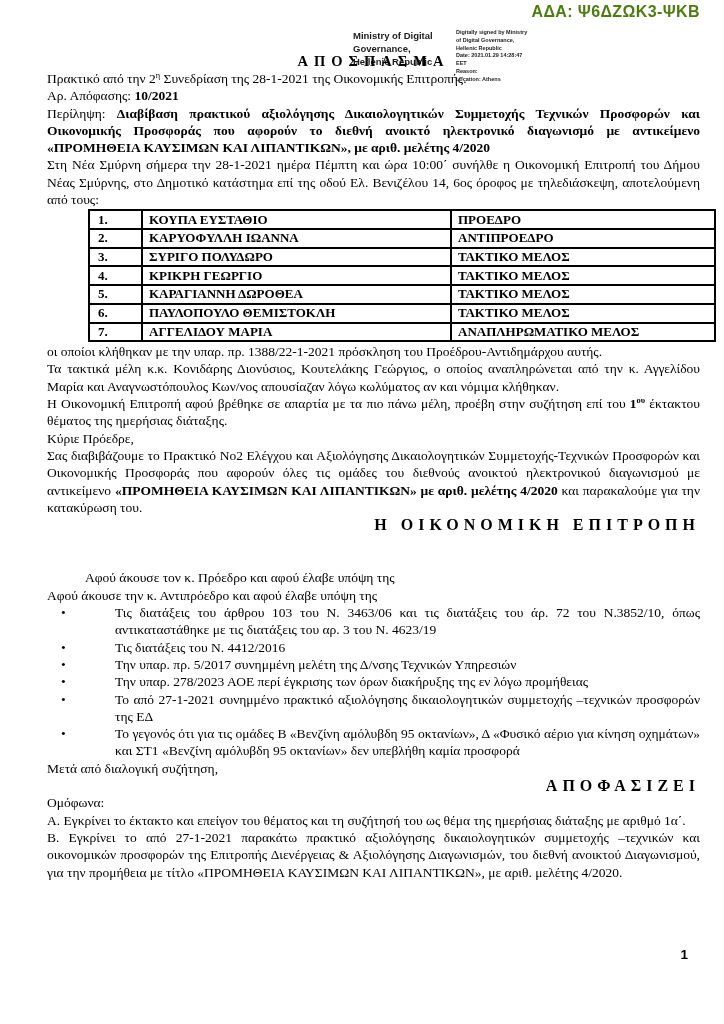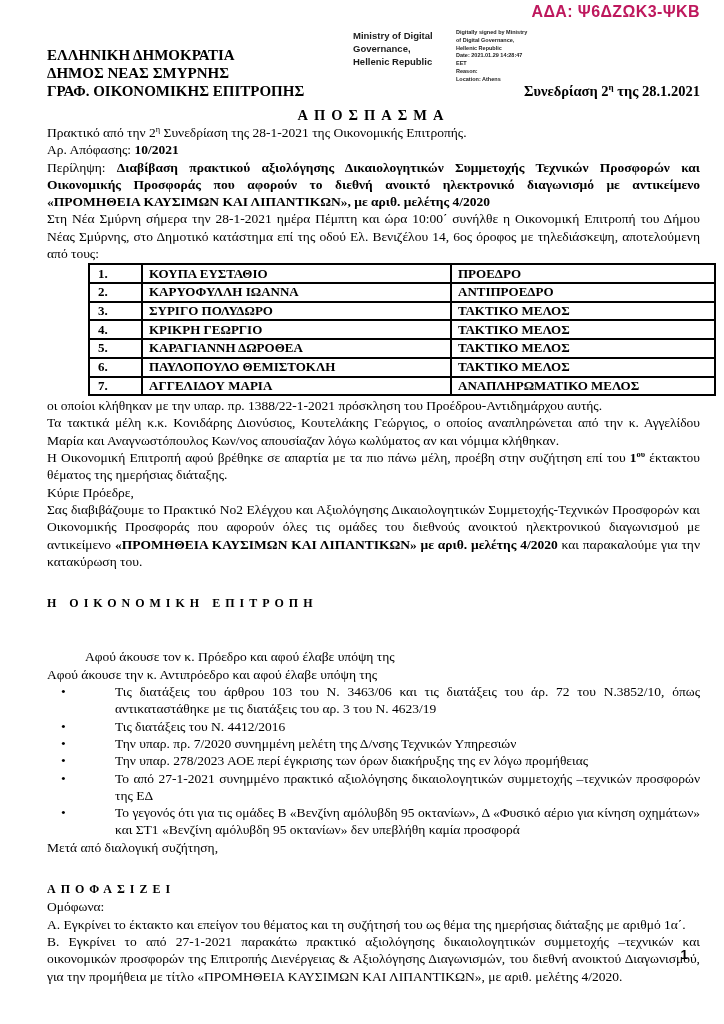--- a/index.html
+++ b/index.html
@@ -5,21 +5,21 @@
   html,body { margin:0; padding:0; background:#e8e8e8; }
   .page {
     position:relative; width:724px; height:1024px; margin:0 auto;
     background:#ffffff; overflow:hidden; color:#000;
     font-family:"Liberation Serif", serif;
   }
   
   .ada {
     position:absolute; top:3px; right:24px;
     font-family:"Liberation Sans", sans-serif;
-    font-weight:700; font-size:16px; letter-spacing:0.4px; color:#be185d;
+    font-weight:700; font-size:16px; letter-spacing:0.4px; color:#4d7c0f;
   }
   
   .stamp { position:absolute; top:29px; left:353px; display:flex; gap:8px; color:#1c1c1c; }
   .stamp-org {
     font-family:"Liberation Sans", sans-serif;
     font-size:9.5px; line-height:13px; font-weight:600; width:95px;
   }
   .stamp-sig {
     font-family:"Liberation Sans", sans-serif;
     font-size:5.5px; line-height:7.8px; font-weight:600; width:95px;
@@ -43,22 +43,22 @@
     border:2px solid #000; font-weight:700; font-size:13px;
     line-height:12px; height:16.7px; padding:0 6px;
     white-space:nowrap; overflow:hidden;
   }
   .members .c-num { width:37px; padding-left:8px; }
   .members .c-name { width:295px; }
   .members .c-role { width:250px; }
   .gap-line { }
   .indent { text-indent:38px;margin-top:36px; }
   .center-head {
-    text-align:left; font-weight:700; font-size:12px;
-    letter-spacing:5px; line-height:17.3px;margin-top:25px;
+    text-align:right; font-weight:700; font-size:16px;
+    letter-spacing:5px; line-height:17.3px;
   }
   ul.cons { list-style:none; margin:0; padding:0; }
   ul.cons li { position:relative; padding-left:68px; }
   ul.cons li::before {
     content:"•"; position:absolute; left:14px; top:0; font-size:13.5px;
   }
   .pagenum {
     position:absolute; top:947px; right:36px;
     font-family:"Liberation Sans", sans-serif; font-weight:700; font-size:13.5px;
   }
@@ -82,28 +82,20 @@
       <div>Hellenic Republic</div>
       <div>Date: 2021.01.29 14:28:47</div>
       <div>EET</div>
       <div>Reason:</div>
       <div>Location: Athens</div>
     </div>
   </div>
 
   <div class="content">
 
-    <div class="hdr">
-      <div>ΕΛΛΗΝΙΚΗ ΔΗΜΟΚΡΑΤΙΑ</div>
-      <div>ΔΗΜΟΣ ΝΕΑΣ ΣΜΥΡΝΗΣ</div>
-      <div class="hdr-row3">
-        <span>ΓΡΑΦ. ΟΙΚΟΝΟΜΙΚΗΣ ΕΠΙΤΡΟΠΗΣ</span>
-        <span class="session"><span>Συνεδρίαση 2</span><sup>η</sup><span> της 28.1.2021</span></span>
-      </div>
-    </div>
 
     <div class="doc-title">ΑΠΟΣΠΑΣΜΑ</div>
 
     <div class="body-txt"><span>Πρακτικό από την 2</span><sup>η</sup><span> Συνεδρίαση της 28-1-2021 της Οικονομικής Επιτροπής.</span></div>
 
     <div class="body-txt"><span>Αρ. Απόφασης: </span><span class="b">10/2021</span></div>
 
     <div class="body-txt"><span>Περίληψη: </span><span class="b">Διαβίβαση πρακτικού αξιολόγησης Δικαιολογητικών Συμμετοχής Τεχνικών Προσφορών και Οικονομικής Προσφοράς που αφορούν το διεθνή ανοικτό ηλεκτρονικό διαγωνισμό με αντικείμενο «ΠΡΟΜΗΘΕΙΑ ΚΑΥΣΙΜΩΝ ΚΑΙ ΛΙΠΑΝΤΙΚΩΝ», με αριθ. μελέτης 4/2020</span></div>
 
     <div class="body-txt">Στη Νέα Σμύρνη σήμερα την 28-1-2021 ημέρα Πέμπτη και ώρα 10:00΄ συνήλθε η Οικονομική Επιτροπή του Δήμου Νέας Σμύρνης, στο Δημοτικό κατάστημα επί της οδού Ελ. Βενιζέλου 14, 6ος όροφος με τηλεδιάσκεψη, αποτελούμενη από τους:</div>
@@ -158,21 +150,21 @@
     <div class="body-txt"><span>Σας διαβιβάζουμε το Πρακτικό Νο2 Ελέγχου και Αξιολόγησης Δικαιολογητικών Συμμετοχής-Τεχνικών Προσφορών και Οικονομικής Προσφοράς που αφορούν όλες τις ομάδες του διεθνούς ανοικτού ηλεκτρονικού διαγωνισμού με αντικείμενο </span><span class="b">«ΠΡΟΜΗΘΕΙΑ ΚΑΥΣΙΜΩΝ ΚΑΙ ΛΙΠΑΝΤΙΚΩΝ» με αριθ. μελέτης 4/2020</span><span> και παρακαλούμε για την κατακύρωση του.</span></div>
 
     <div class="center-head">Η ΟΙΚΟΝΟΜΙΚΗ ΕΠΙΤΡΟΠΗ</div>
 
     <div class="body-txt indent">Αφού άκουσε τον κ. Πρόεδρο και αφού έλαβε υπόψη της</div>
     <div class="body-txt">Αφού άκουσε την κ. Αντιπρόεδρο και αφού έλαβε υπόψη της</div>
 
     <ul class="cons body-txt">
       <li><span>Τις διατάξεις του άρθρου 103  του Ν. 3463/06 και τις διατάξεις του  άρ. 72 του Ν.3852/10, όπως αντικαταστάθηκε με τις διατάξεις του αρ. 3 του Ν. 4623/19</span></li>
       <li><span>Τις διατάξεις του Ν. 4412/2016</span></li>
-      <li><span>Την υπαρ. πρ. 7/2020  συνημμένη μελέτη της Δ/νσης Τεχνικών Υπηρεσιών</span></li>
+      <li><span>Την υπαρ. πρ. 5/2017  συνημμένη μελέτη της Δ/νσης Τεχνικών Υπηρεσιών</span></li>
       <li><span>Την υπαρ. 278/2023 ΑΟΕ περί έγκρισης των όρων διακήρυξης της εν λόγω προμήθειας</span></li>
       <li><span>Το από 27-1-2021 συνημμένο πρακτικό αξιολόγησης δικαιολογητικών συμμετοχής –τεχνικών προσφορών της ΕΔ</span></li>
       <li><span>Το γεγονός ότι για τις ομάδες Β «Βενζίνη αμόλυβδη 95 οκτανίων», Δ «Φυσικό αέριο για κίνηση οχημάτων» και ΣΤ1 «Βενζίνη αμόλυβδη 95 οκτανίων» δεν υπεβλήθη καμία προσφορά</span></li>
     </ul>
 
     <div class="body-txt">Μετά από διαλογική συζήτηση,</div>
 
     <div class="center-head">ΑΠΟΦΑΣΙΖΕΙ</div>
 
     <div class="body-txt">Ομόφωνα:</div>

